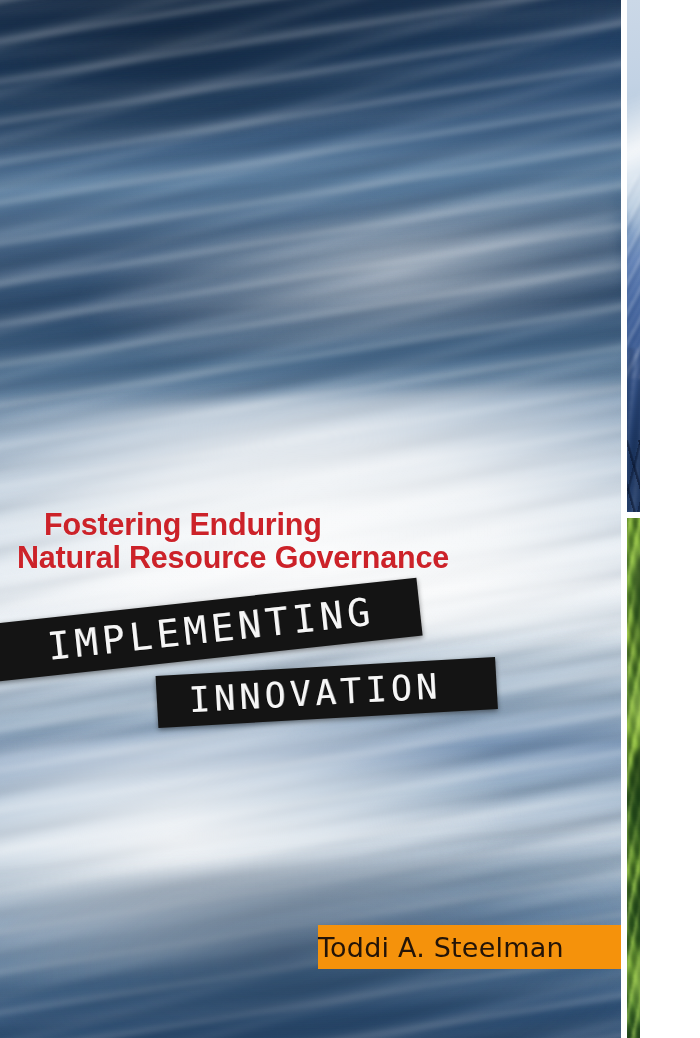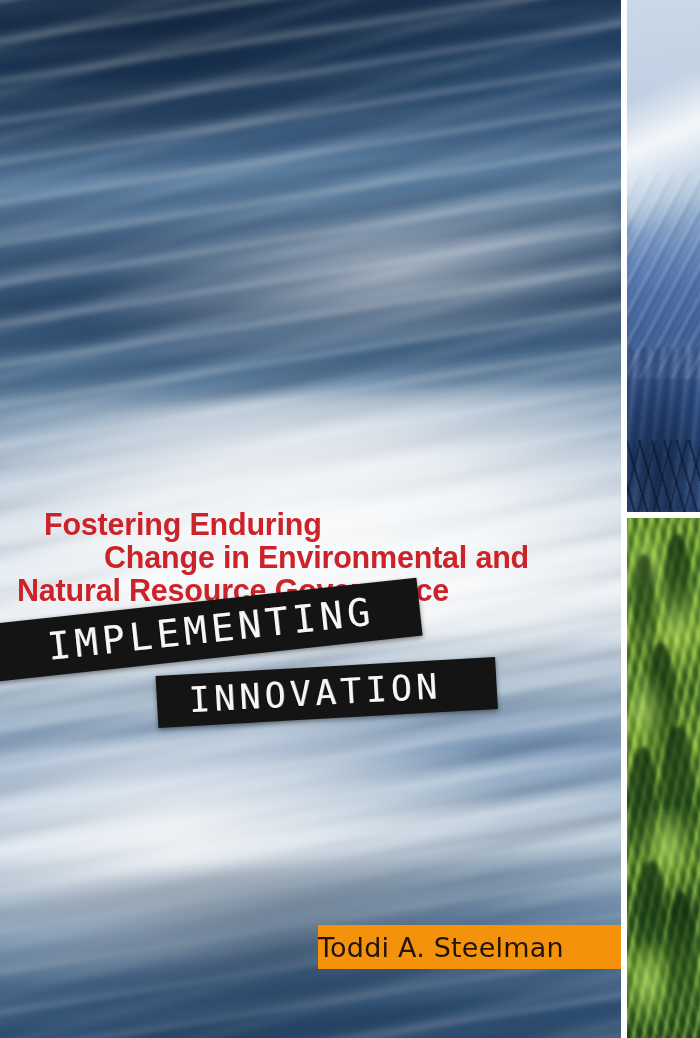--- a/index.html
+++ b/index.html
@@ -6,21 +6,21 @@
     margin: 0;
     padding: 0;
     background: #ffffff;
   }
   body {
     font-family: "Liberation Sans", sans-serif;
   }
 
   #cover {
     position: relative;
-    width: 700px;
+    width: 640px;
     height: 1038px;
     overflow: hidden;
     background: #ffffff;
   }
 
   
   .water-panel {
     position: absolute;
     left: 0;
     top: 0;
@@ -492,21 +492,20 @@
       <div class="forest-tree" style="left:14%;top:66%;width:38%;height:24%;"></div>
       <div class="forest-tree" style="left:55%;top:72%;width:40%;height:26%;"></div>
       <div class="forest-glow" style="left:-4%;top:82%;width:64%;height:16%;"></div>
       <div class="grain"></div>
     </div>
 
   </div>
 
   <div class="subtitle">
     <span class="l1">Fostering Enduring</span>
-    <span class="l2">Change in Environmental and</span>
     <span class="l3">Natural Resource Governance</span>
   </div>
 
   <div class="banner" id="banner-implementing">
     <span>IMPLEMENTING</span>
   </div>
 
   <div class="banner" id="banner-innovation">
     <span>INNOVATION</span>
   </div>

